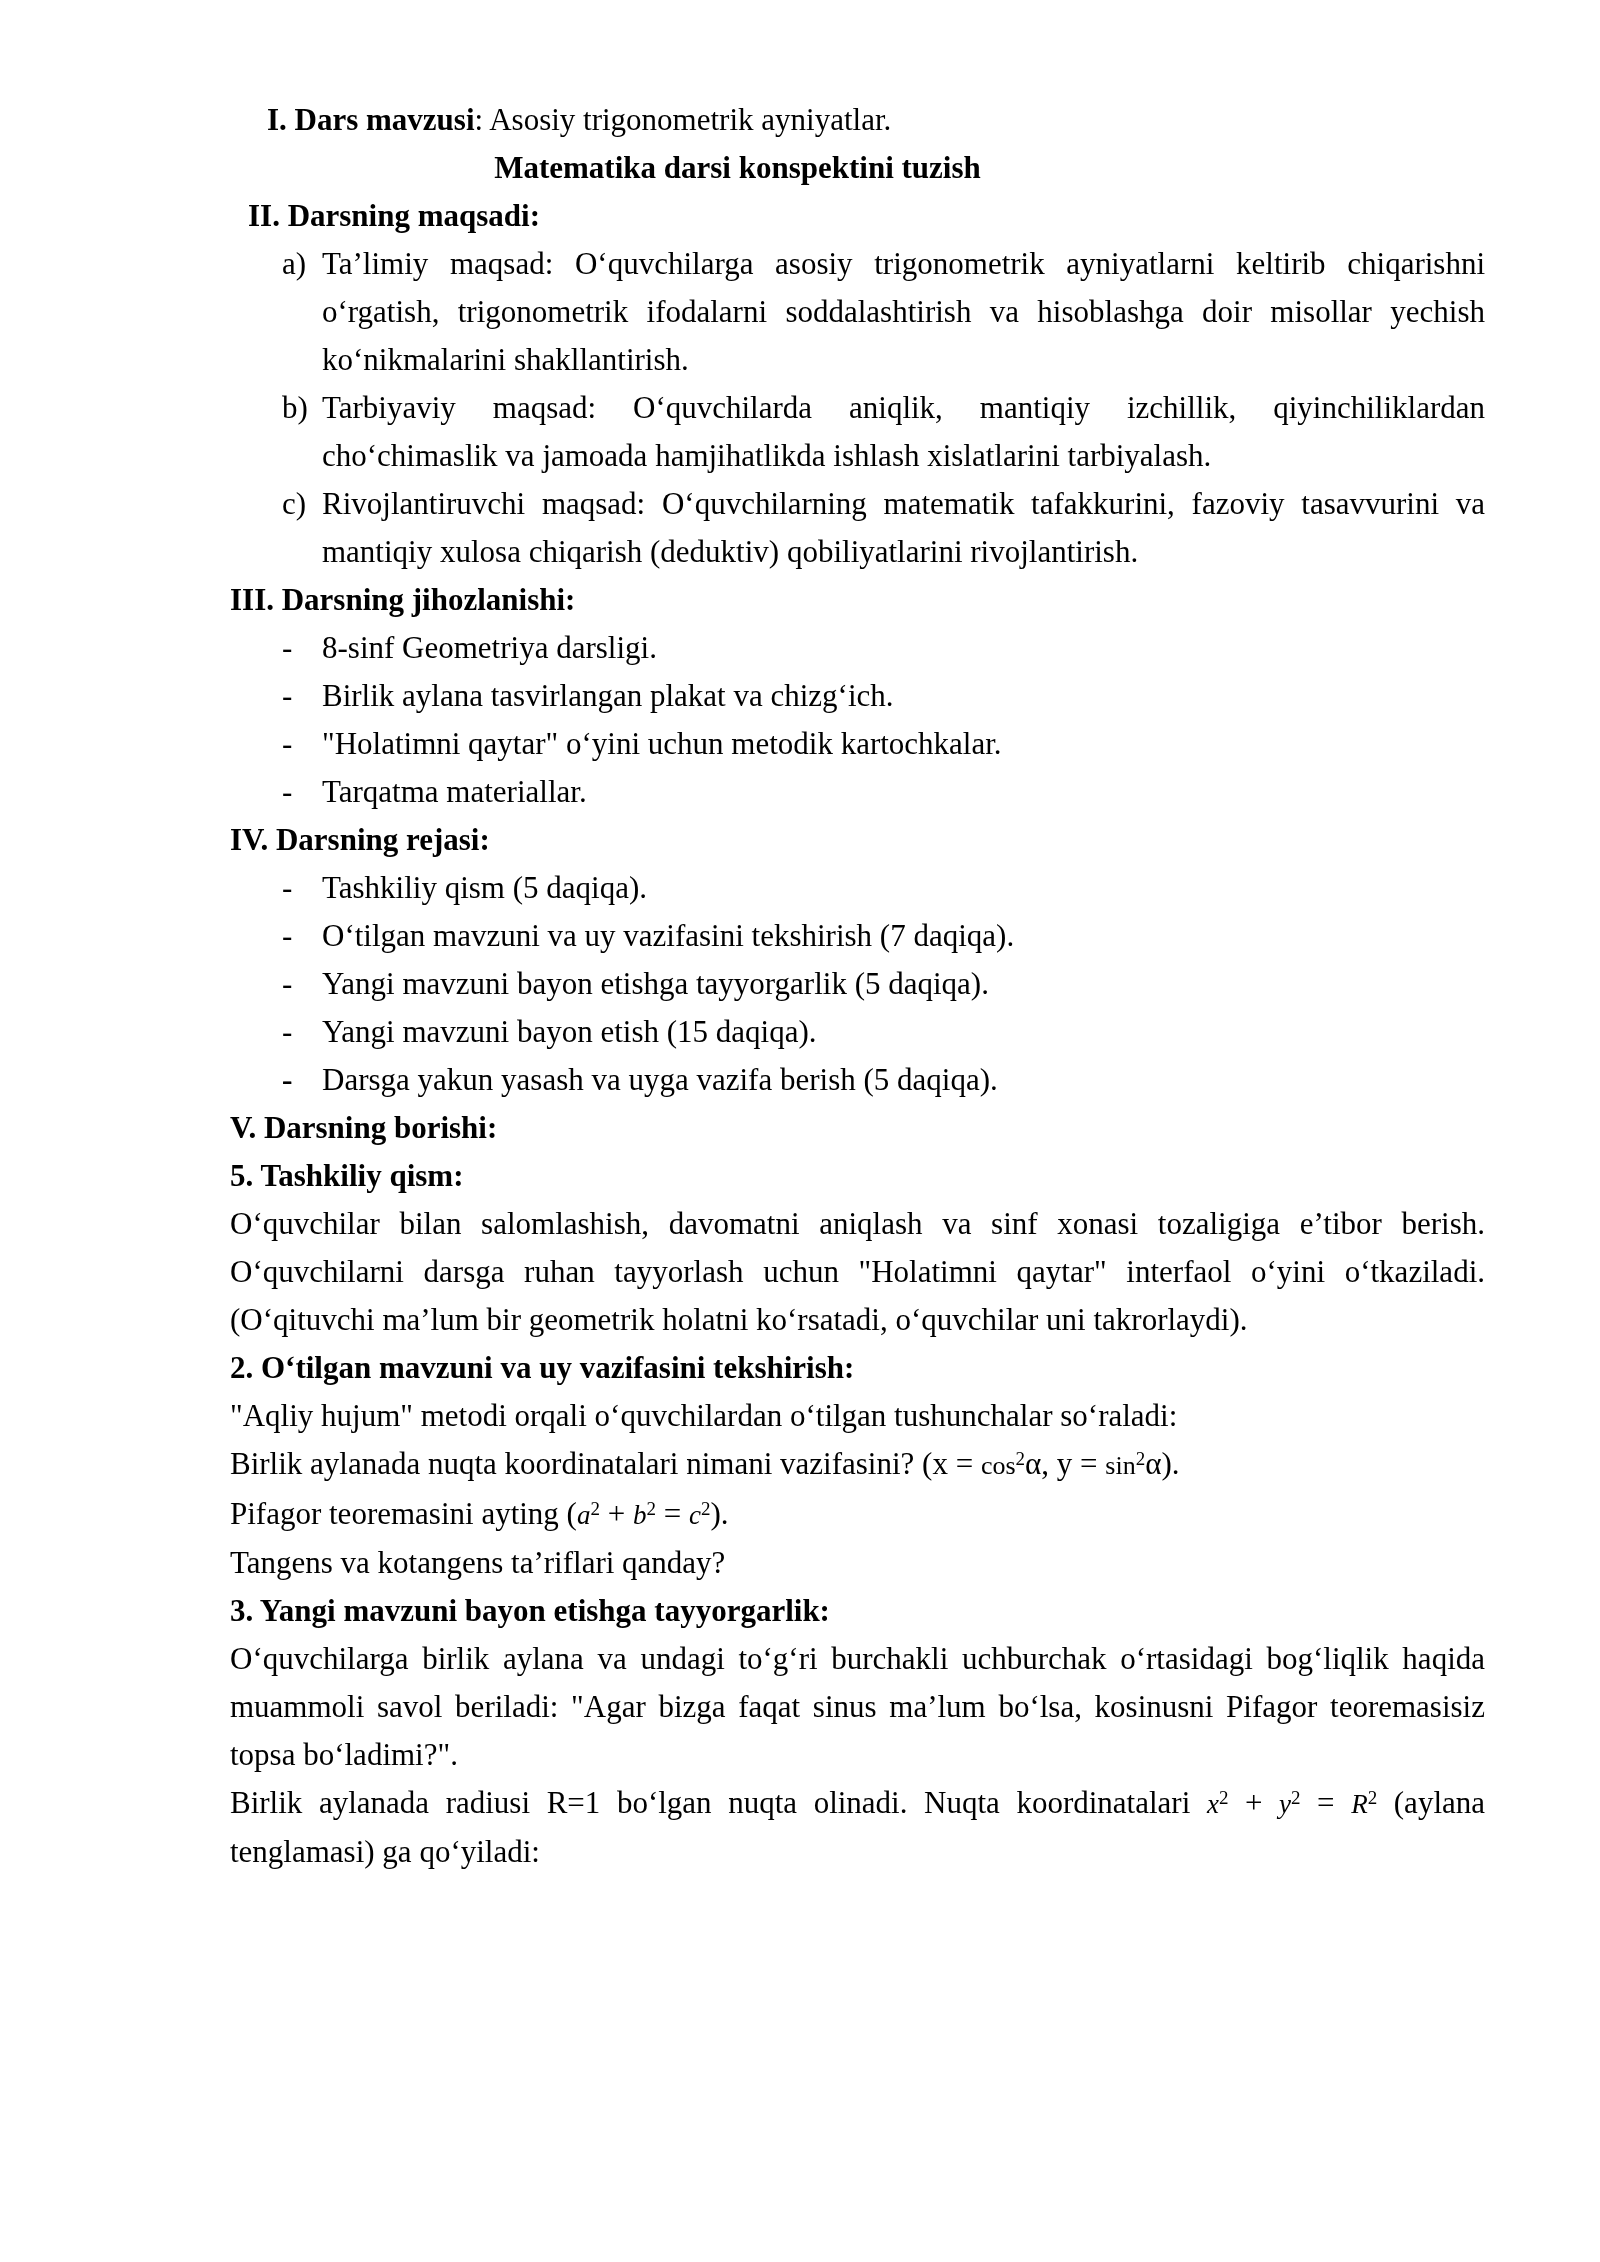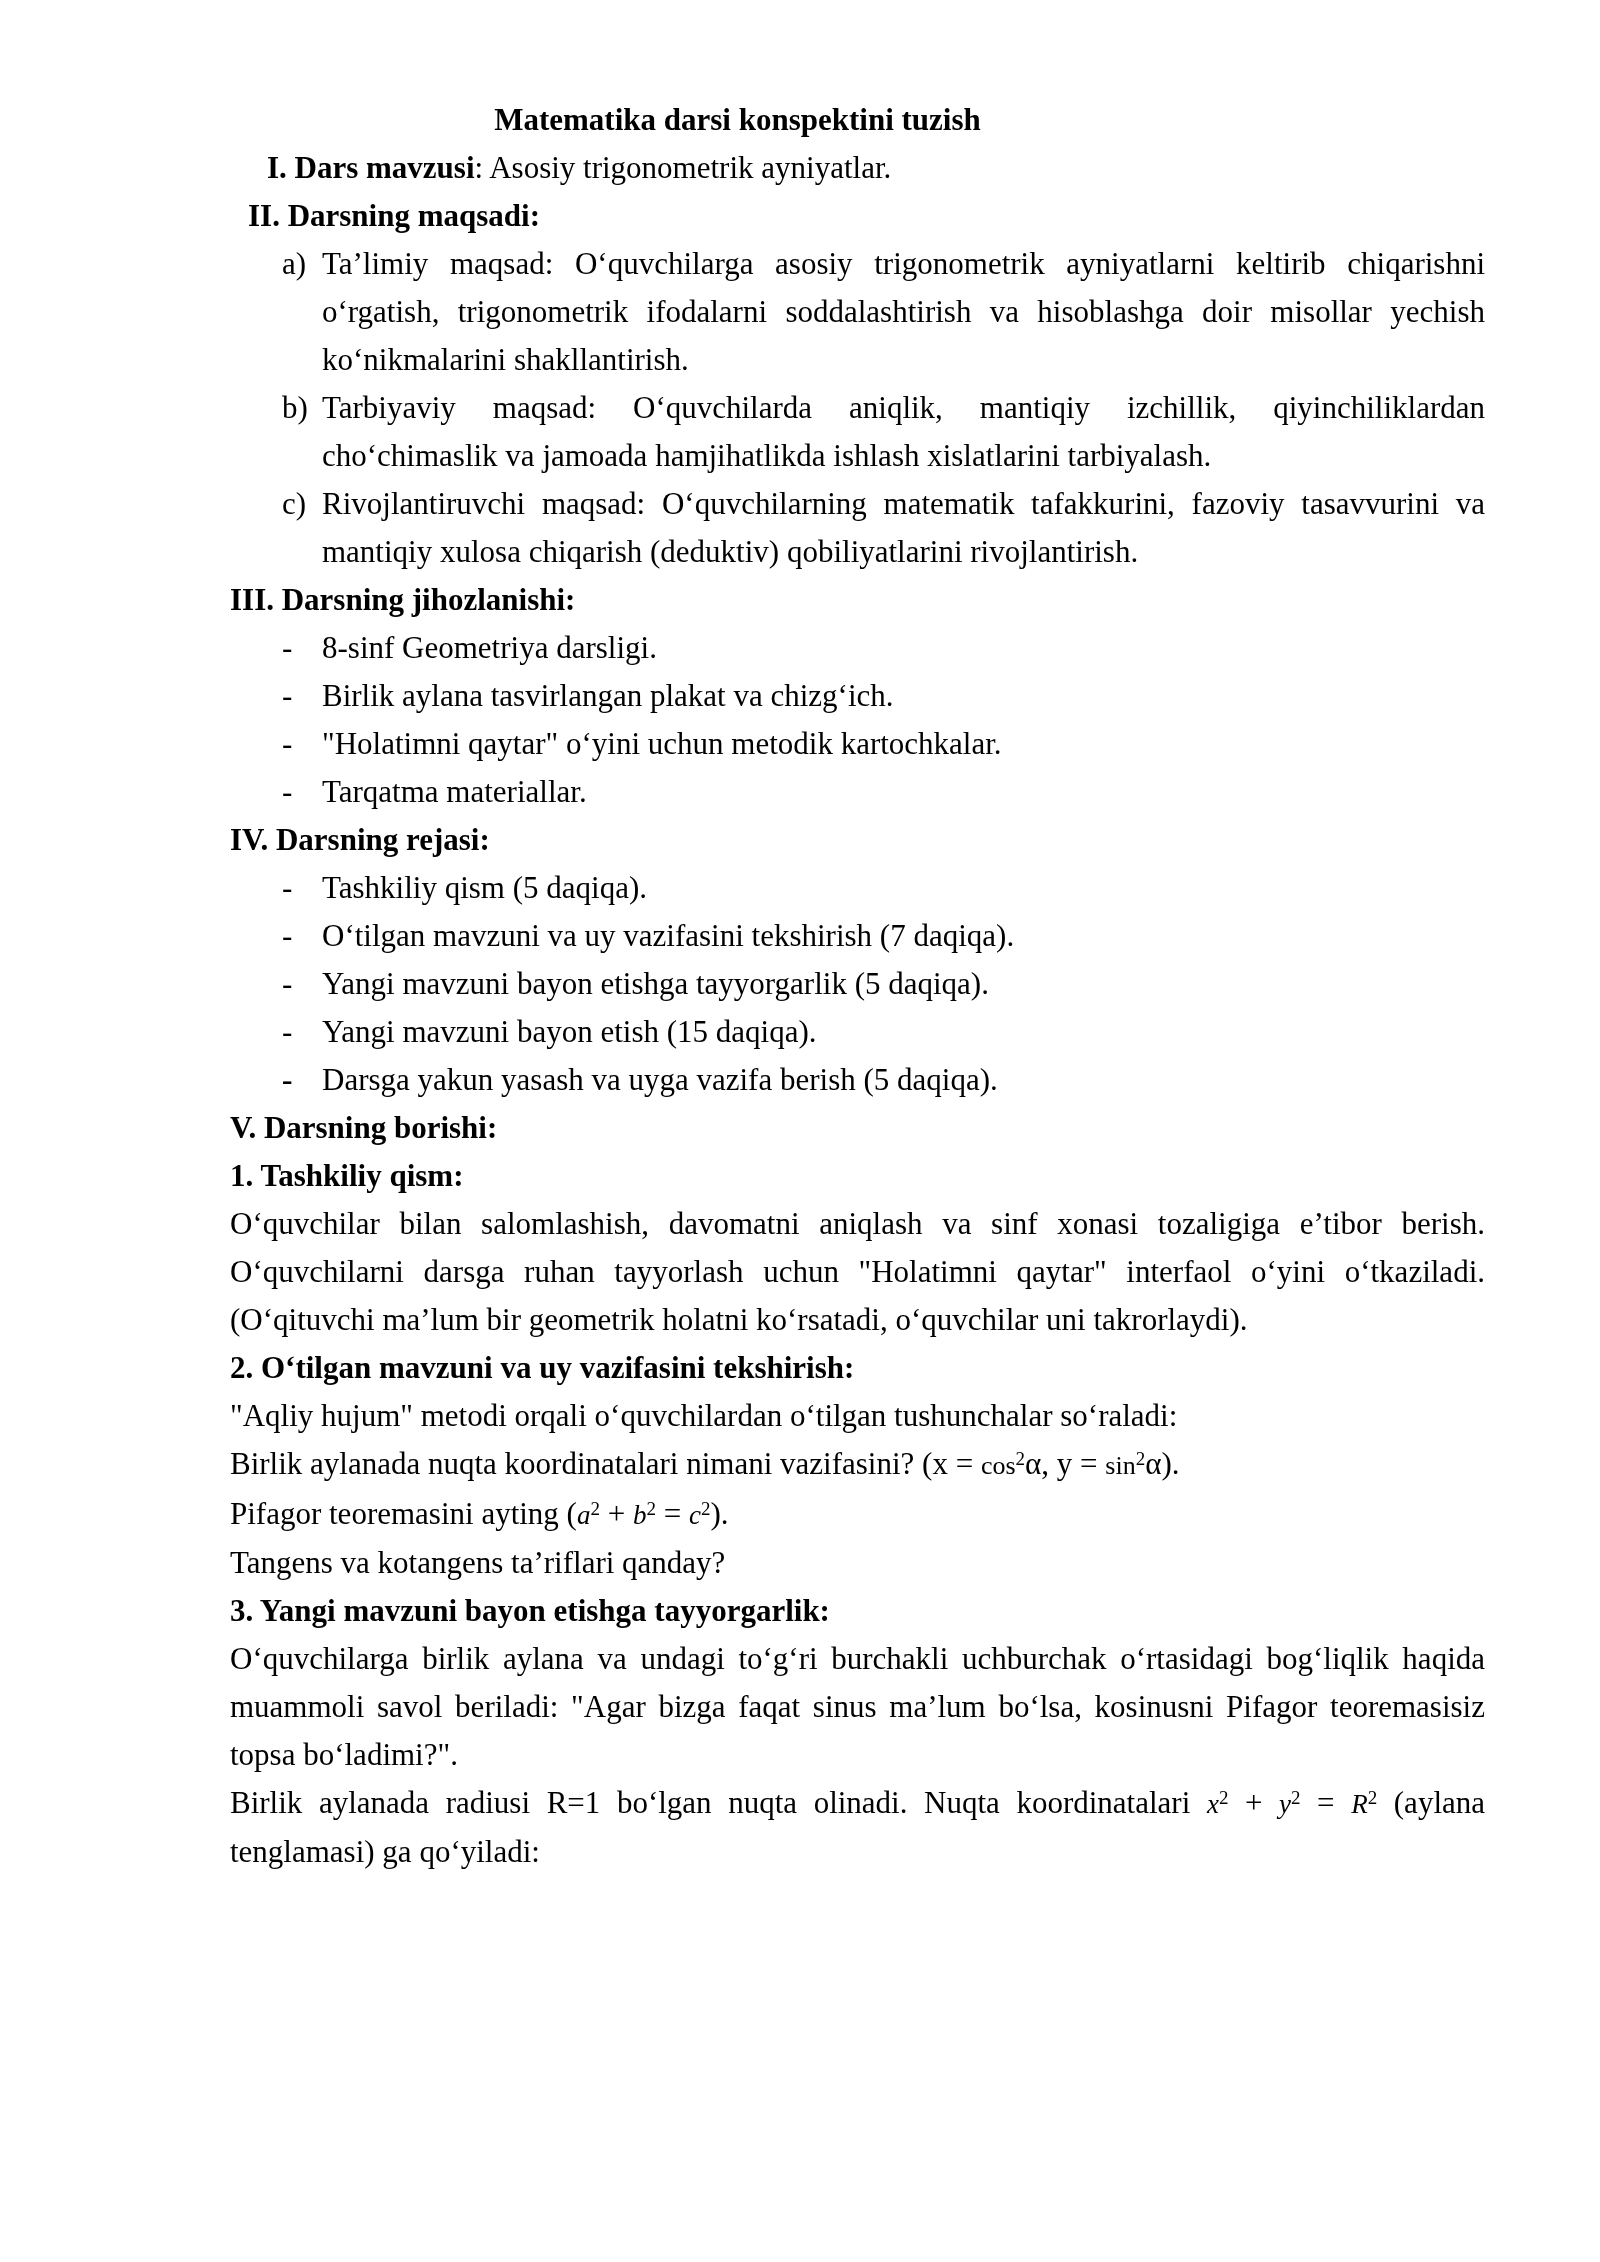--- a/index.html
+++ b/index.html
@@ -48,40 +48,40 @@
     line-height: 0;
     position: relative;
     top: -0.45em;
     vertical-align: baseline;
   }
 </style>
 </head>
 <body>
 
 <div class="page">
+    <div class="block indent-1"><span class="b">I. Dars mavzusi</span><span>: Asosiy trigonometrik ayniyatlar.</span></div>
     <div class="block title-block"><span class="b">Matematika darsi konspektini tuzish</span></div>
-    <div class="block indent-1"><span class="b">I. Dars mavzusi</span><span>: Asosiy trigonometrik ayniyatlar.</span></div>
     <div class="block indent-2"><span class="b">II. Darsning maqsadi:</span></div>
     <div class="block li justify"><span class="marker">a)</span><span>Ta’limiy maqsad: O‘quvchilarga asosiy trigonometrik ayniyatlarni keltirib chiqarishni o‘rgatish, trigonometrik ifodalarni soddalashtirish va hisoblashga doir misollar yechish ko‘nikmalarini shakllantirish.</span></div>
     <div class="block li justify"><span class="marker">b)</span><span>Tarbiyaviy maqsad: O‘quvchilarda aniqlik, mantiqiy izchillik, qiyinchiliklardan cho‘chimaslik va jamoada hamjihatlikda ishlash xislatlarini tarbiyalash.</span></div>
     <div class="block li justify"><span class="marker">c)</span><span>Rivojlantiruvchi maqsad: O‘quvchilarning matematik tafakkurini, fazoviy tasavvurini va mantiqiy xulosa chiqarish (deduktiv) qobiliyatlarini rivojlantirish.</span></div>
     <div class="block"><span class="b">III. Darsning jihozlanishi:</span></div>
     <div class="block li"><span class="marker">-</span><span>8-sinf Geometriya darsligi.</span></div>
     <div class="block li"><span class="marker">-</span><span>Birlik aylana tasvirlangan plakat va chizg‘ich.</span></div>
     <div class="block li"><span class="marker">-</span><span>"Holatimni qaytar" o‘yini uchun metodik kartochkalar.</span></div>
     <div class="block li"><span class="marker">-</span><span>Tarqatma materiallar.</span></div>
     <div class="block"><span class="b">IV. Darsning rejasi:</span></div>
     <div class="block li"><span class="marker">-</span><span>Tashkiliy qism (5 daqiqa).</span></div>
     <div class="block li"><span class="marker">-</span><span>O‘tilgan mavzuni va uy vazifasini tekshirish (7 daqiqa).</span></div>
     <div class="block li"><span class="marker">-</span><span>Yangi mavzuni bayon etishga tayyorgarlik (5 daqiqa).</span></div>
     <div class="block li"><span class="marker">-</span><span>Yangi mavzuni bayon etish (15 daqiqa).</span></div>
     <div class="block li"><span class="marker">-</span></div>
     <div class="block li"><span class="marker">-</span><span>Darsga yakun yasash va uyga vazifa berish (5 daqiqa).</span></div>
     <div class="block"><span class="b">V. Darsning borishi:</span></div>
-    <div class="block"><span class="b">1. Tashkiliy qism:</span></div>
+    <div class="block"><span class="b">5. Tashkiliy qism:</span></div>
     <div class="block justify"><span>O‘quvchilar bilan salomlashish, davomatni aniqlash va sinf xonasi tozaligiga e’tibor berish. O‘quvchilarni darsga ruhan tayyorlash uchun "Holatimni qaytar" interfaol o‘yini o‘tkaziladi. (O‘qituvchi ma’lum bir geometrik holatni ko‘rsatadi, o‘quvchilar uni takrorlaydi).</span></div>
     <div class="block"><span class="b">2. O‘tilgan mavzuni va uy vazifasini tekshirish:</span></div>
     <div class="block"><span>"Aqliy hujum" metodi orqali o‘quvchilardan o‘tilgan tushunchalar so‘raladi:</span></div>
     <div class="block"><span>Birlik aylanada nuqta koordinatalari nimani vazifasini? (x = </span><span class="mathfn">cos</span><sup class="sup">2</sup><span>α, y = </span><span class="mathfn">sin</span><sup class="sup">2</sup><span>α).</span></div>
     <div class="block"><span>Pifagor teoremasini ayting (</span><span class="mathvar">a</span><sup class="sup">2</sup><span> + </span><span class="mathvar">b</span><sup class="sup">2</sup><span> = </span><span class="mathvar">c</span><sup class="sup">2</sup><span>).</span></div>
     <div class="block"><span>Tangens va kotangens ta’riflari qanday?</span></div>
     <div class="block"><span class="b">3. Yangi mavzuni bayon etishga tayyorgarlik:</span></div>
     <div class="block justify"><span>O‘quvchilarga birlik aylana va undagi to‘g‘ri burchakli uchburchak o‘rtasidagi bog‘liqlik haqida muammoli savol beriladi: "Agar bizga faqat sinus ma’lum bo‘lsa, kosinusni Pifagor teoremasisiz topsa bo‘ladimi?".</span></div>
     <div class="block justify"><span>Birlik aylanada radiusi R=1 bo‘lgan nuqta olinadi. Nuqta koordinatalari </span><span class="mathvar">x</span><sup class="sup">2</sup><span> + </span><span class="mathvar">y</span><sup class="sup">2</sup><span> = </span><span class="mathvar">R</span><sup class="sup">2</sup><span> (aylana tenglamasi) ga qo‘yiladi:</span></div>
   </div>

